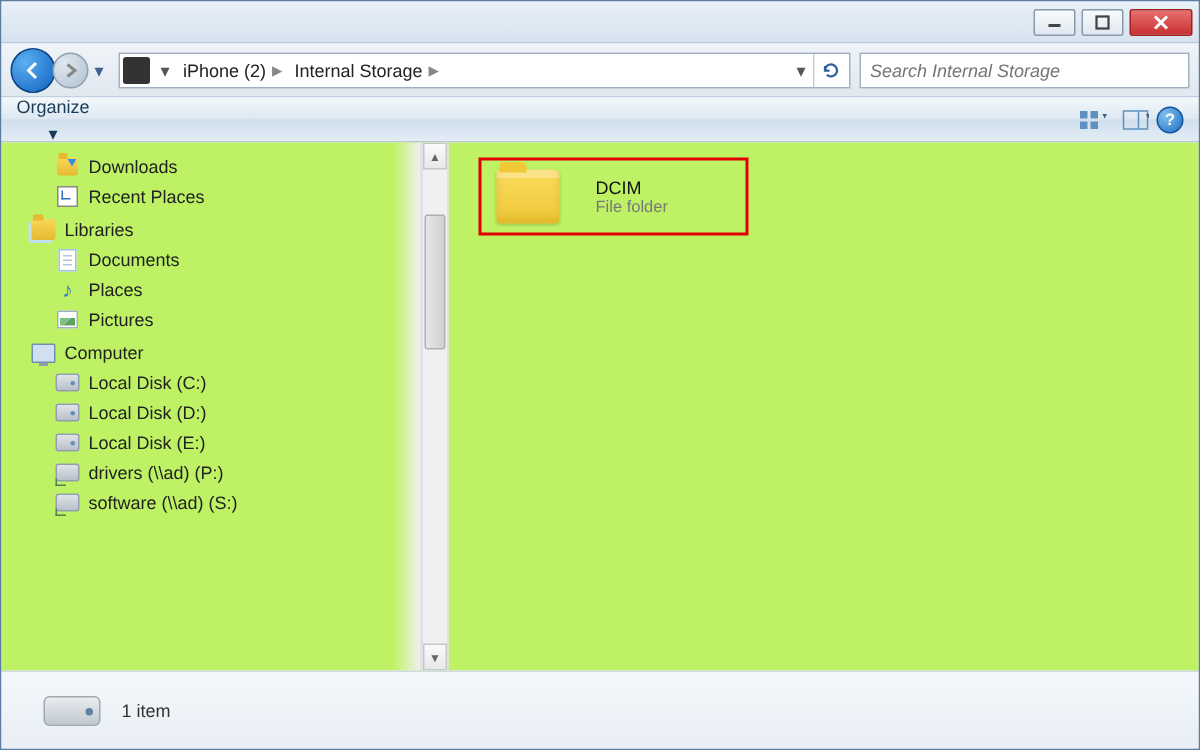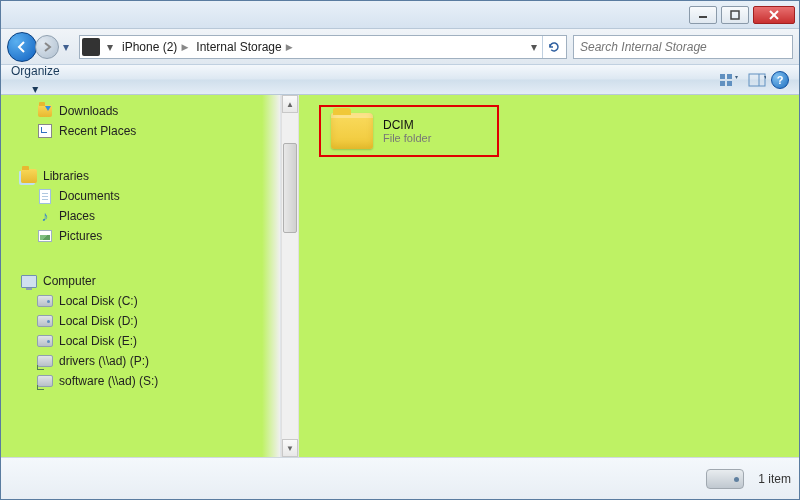--- a/index.html
+++ b/index.html
@@ -140,21 +140,21 @@
   position: absolute; right: 0; top: 0; bottom: 0; width: 18px;
   background: linear-gradient(to right, transparent, #f0f0f0);
 }
 .navitem {
   display: flex; align-items: center;
   height: 20px;
   padding-left: 36px;
   gap: 6px;
   color: #222;
 }
-.navitem.group { padding-left: 20px; margin-top: 25px; }
+.navitem.group { padding-left: 20px; margin-top: 2px; }
 .navitem.group:first-child { margin-top: 0; }
 .icon16 { width: 16px; height: 16px; display: flex; align-items: center; justify-content: center; }
 
 .scrollbar {
   width: 18px;
   background: #f0f0f0;
   border-left: 1px solid #e0e0e0;
   border-right: 1px solid #e0e0e0;
   display: flex; flex-direction: column;
 }
@@ -171,21 +171,21 @@
   background: linear-gradient(to right, #e8e8e8, #d0d0d0);
   border: 1px solid #b0b0b0;
   border-radius: 2px;
 }
 
 .content {
   flex: 1; position: relative;
   padding: 10px 20px;
 }
 .folderitem {
-  display: flex; align-items: center; gap: 10px;
+  display: flex; align-items: center; gap: 24px;
   padding: 6px 10px;
   width: 180px;
   border: 2px solid #e00000;
 }
 .folder-icon {
   width: 42px; height: 36px;
   background: linear-gradient(to bottom, #fce38a 15%, #f8d858 15%, #f0c838);
   border-radius: 2px 4px 3px 3px;
   position: relative;
   box-shadow: inset 0 -4px 6px rgba(180,130,0,0.25), 0 1px 2px rgba(0,0,0,0.2);
@@ -194,25 +194,25 @@
   content: "";
   position: absolute; top: -5px; left: 2px; width: 18px; height: 7px;
   background: #f0c838;
   border-radius: 2px 3px 0 0;
 }
 .folder-text { display: flex; flex-direction: column; }
 .folder-name { color: #111; }
 .folder-type { color: #777; font-size: 11px; }
 
 .statusbar {
-  height: 42px;
+  height: 52px;
   border-top: 1px solid #d0d8e0;
   background: linear-gradient(to bottom, #f4f8fc, #e8eef4);
   display: flex; align-items: center;
-  padding: 0 8px; gap: 14px; justify-content: flex-end;
+  padding: 0 28px; gap: 14px;
 }
 .drive-icon {
   width: 38px; height: 20px;
   background: linear-gradient(to bottom, #e8ecef, #c0c8d0);
   border-radius: 4px;
   border: 1px solid #a0a8b0;
   position: relative;
 }
 .drive-icon::after{
   content:""; position:absolute; right:4px; top:7px; width:5px; height:5px;

